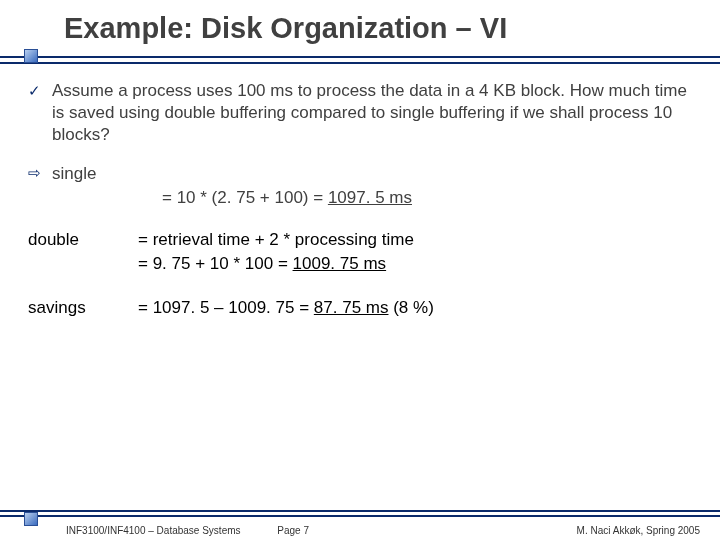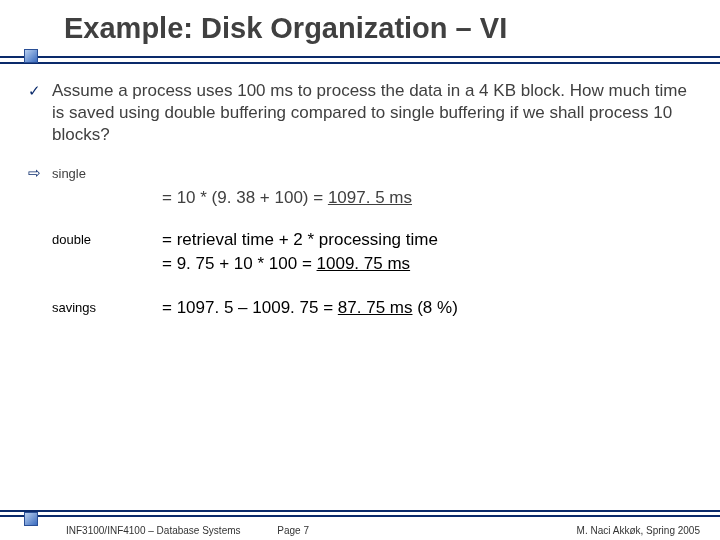--- a/index.html
+++ b/index.html
@@ -59,27 +59,26 @@
     color: #0a2a6b;
   }
   .txt {
     flex: 1;
     font-size: 17px;
     line-height: 22px;
     color: #404040;
   }
   .calc {
     display: flex;
-    margin-left: 24px;
     margin-bottom: 20px;
   }
   .label {
     width: 110px;
     flex: 0 0 110px;
-    font-size: 13px;
+    font-size: 17px;
     line-height: 24px;
   }
   .expr {
     flex: 1;
     font-size: 17px;
     line-height: 24px;
   }
   .u { text-decoration: underline; }
   .footer {
     position: absolute;
@@ -110,21 +109,21 @@
     <div class="bullet">✓</div>
     <div class="txt">Assume a process uses 100 ms to process the data in a 4 KB block. How much time is saved using double buffering compared to single buffering if we shall process 10 blocks?</div>
   </div>
 
   <div class="row" style="margin-bottom:0">
     <div class="bullet">⇨</div>
     <div class="txt" style="display:flex">
       <div class="label">single</div>
       <div class="expr">
         <br>
-        <span>= 10 * (9. 38 + 100) = </span><span class="u">1097. 5 ms</span>
+        <span>= 10 * (2. 75 + 100) = </span><span class="u">1097. 5 ms</span>
       </div>
     </div>
   </div>
 
   <div style="height:18px"></div>
 
   <div class="calc">
     <div class="label">double</div>
     <div class="expr">
       <span>= retrieval time + 2 * processing time</span><br>

